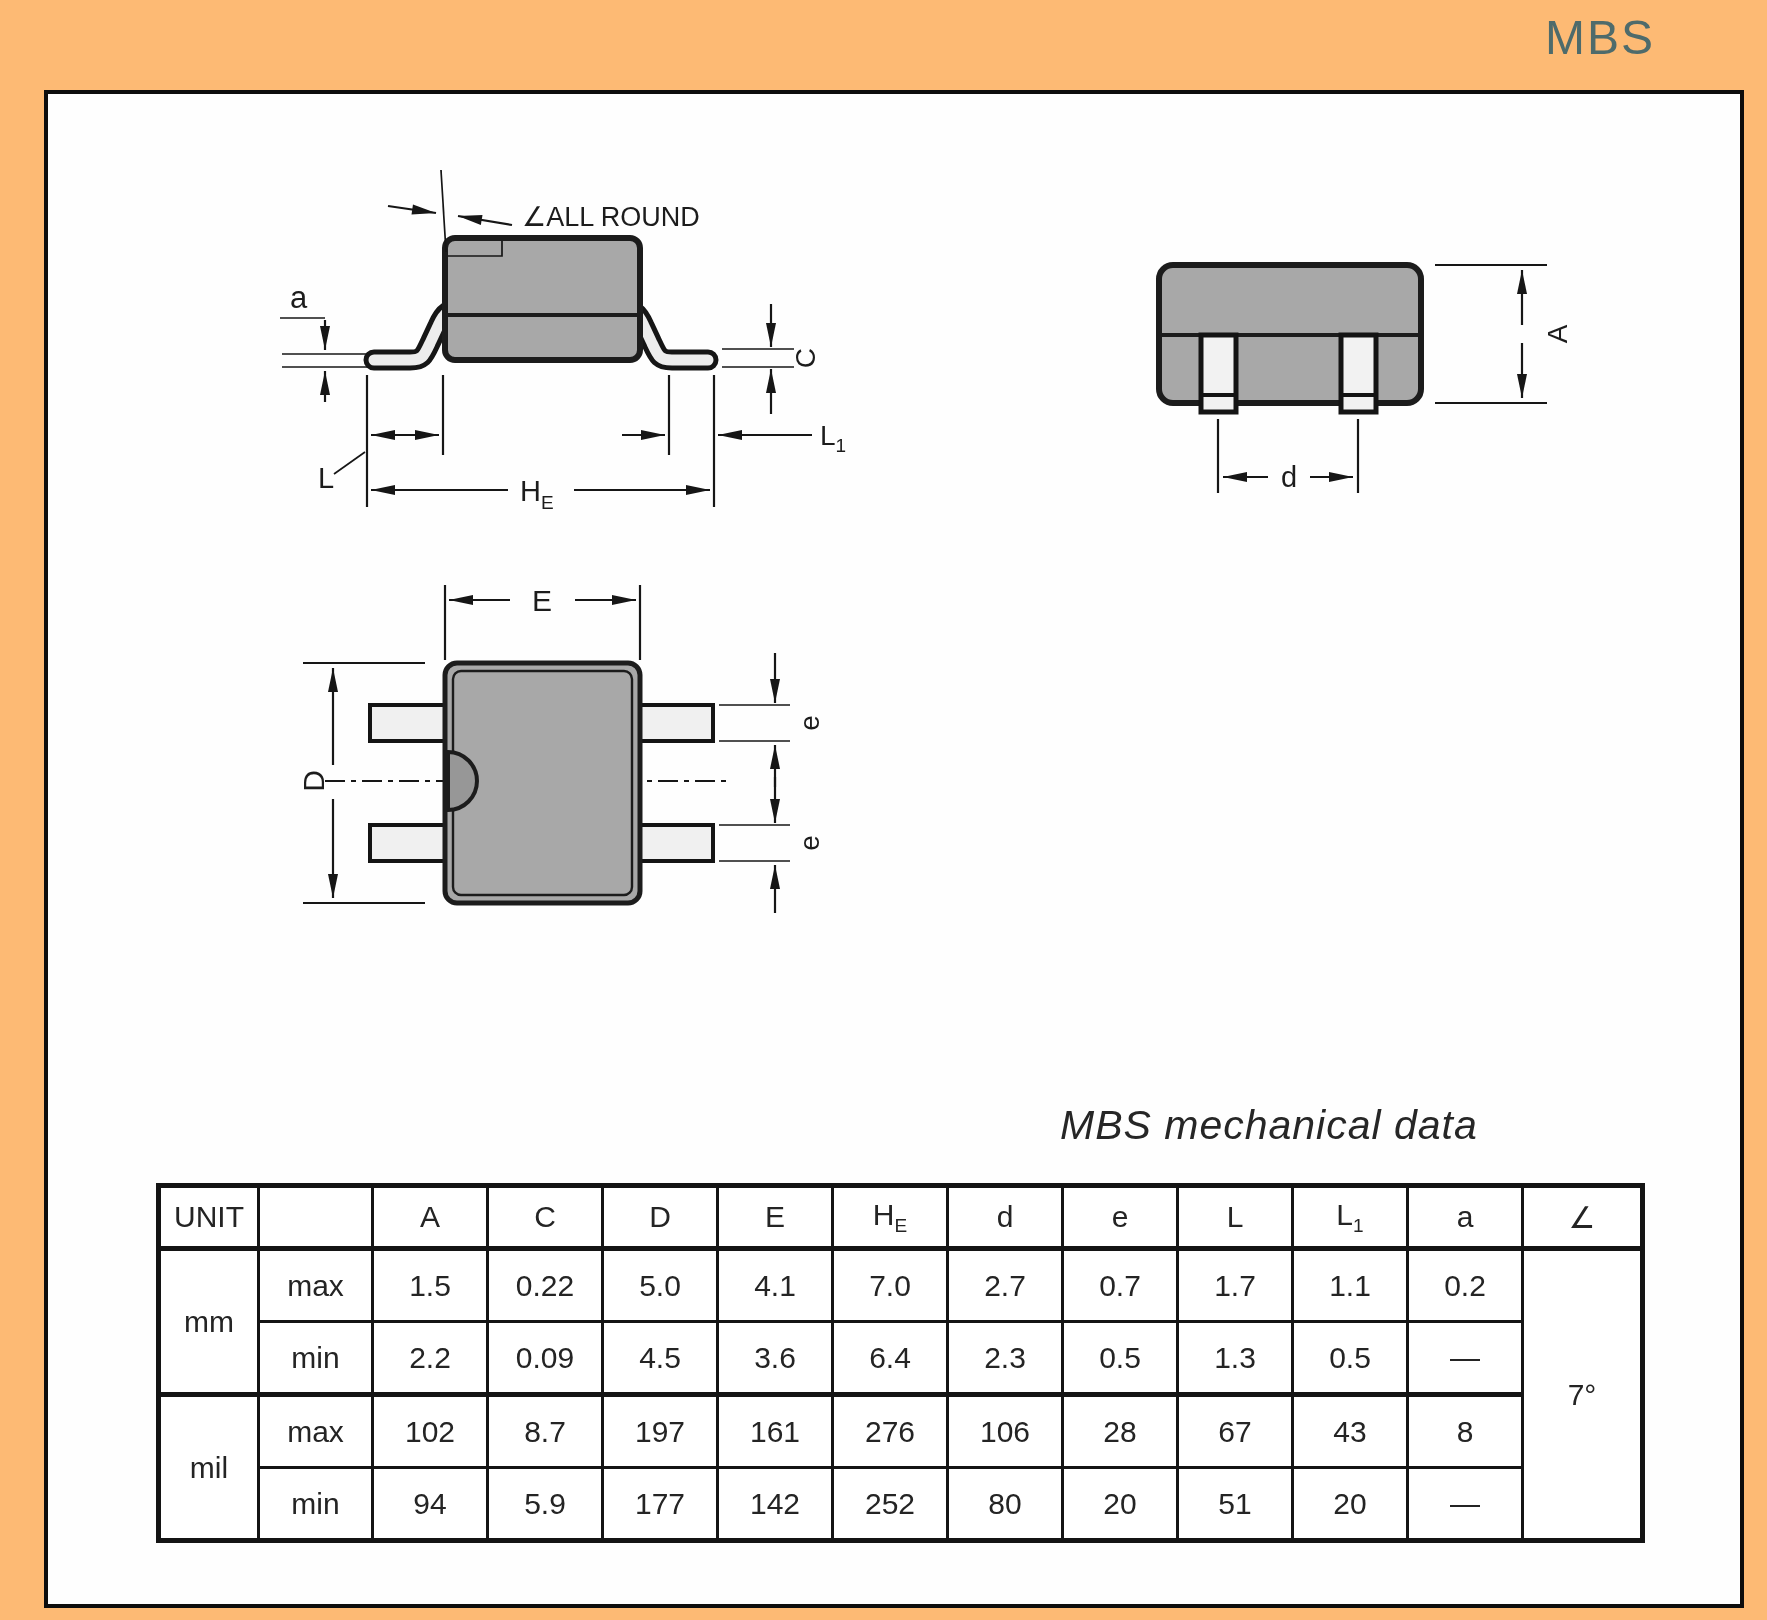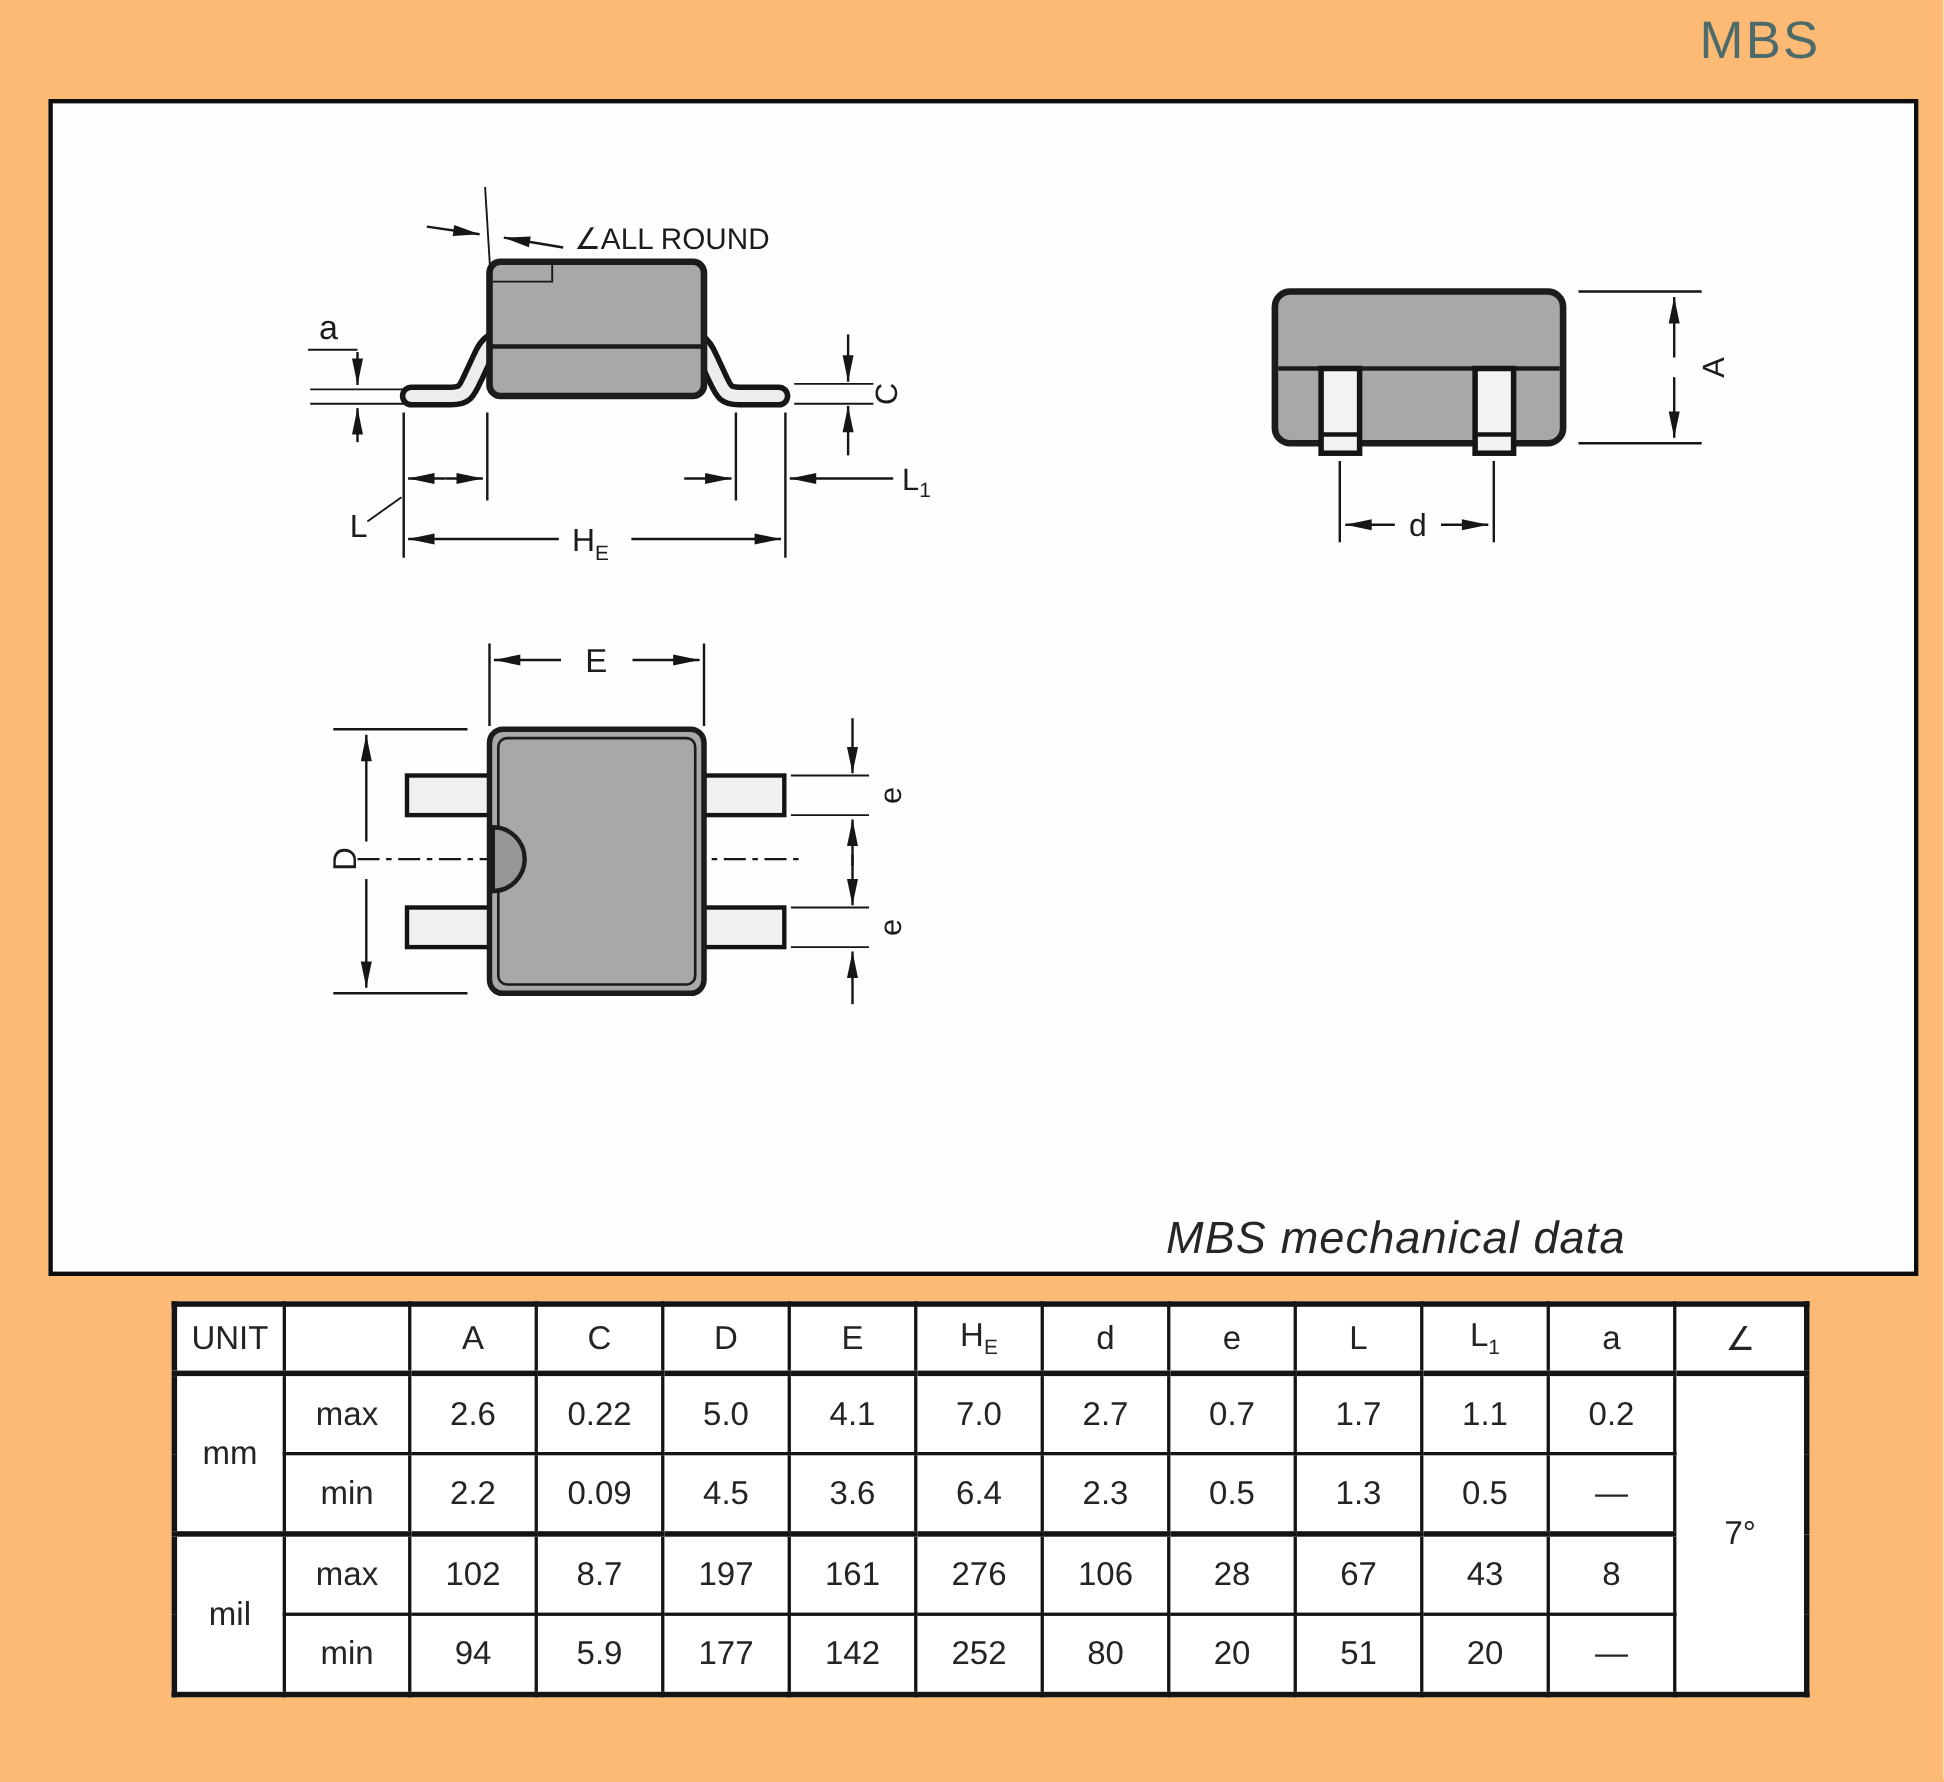--- a/index.html
+++ b/index.html
@@ -6,21 +6,21 @@
   .page {
     position:relative; width:1767px; height:1620px;
     font-family:"Liberation Sans", sans-serif; color:#1f1f1f;
     background:#fdba74; overflow:hidden;
   }
   .doc-title {
     position:absolute; left:1545px; top:10px;
     font-size:48px; letter-spacing:2px; color:#4e6b6b;
   }
   .frame {
-    position:absolute; left:44px; top:90px; width:1700px; height:1070px;
+    position:absolute; left:44px; top:90px; width:1700px; height:1518px;
     border:4px solid #0d0d0d; background:#fefefe; box-sizing:border-box;
   }
   .abs { position:absolute; }
   .section-title {
     position:absolute; left:1012px; top:1008px;
     font-size:41px; color:#262626; letter-spacing:1px; white-space:nowrap;font-style:italic;
   }
   
   .mech-wrap { position:absolute; left:108px; top:1089px;border-radius:32px; }
   table.mech { border-collapse:collapse; table-layout:fixed; width:1484px;
@@ -198,21 +198,21 @@
             <th>L</th>
             <th><span>L</span><sub>1</sub></th>
             <th>a</th>
             <th>∠</th>
           </tr>
         </thead>
         <tbody>
           <tr>
             <td rowspan="2">mm</td>
             <td>max</td>
-            <td>2.6</td>
+            <td>1.5</td>
             <td>0.22</td>
             <td>5.0</td>
             <td>4.1</td>
             <td>7.0</td>
             <td>2.7</td>
             <td>0.7</td>
             <td>1.7</td>
             <td>1.1</td>
             <td>0.2</td>
             <td rowspan="4" class="angle-val">7°</td>

